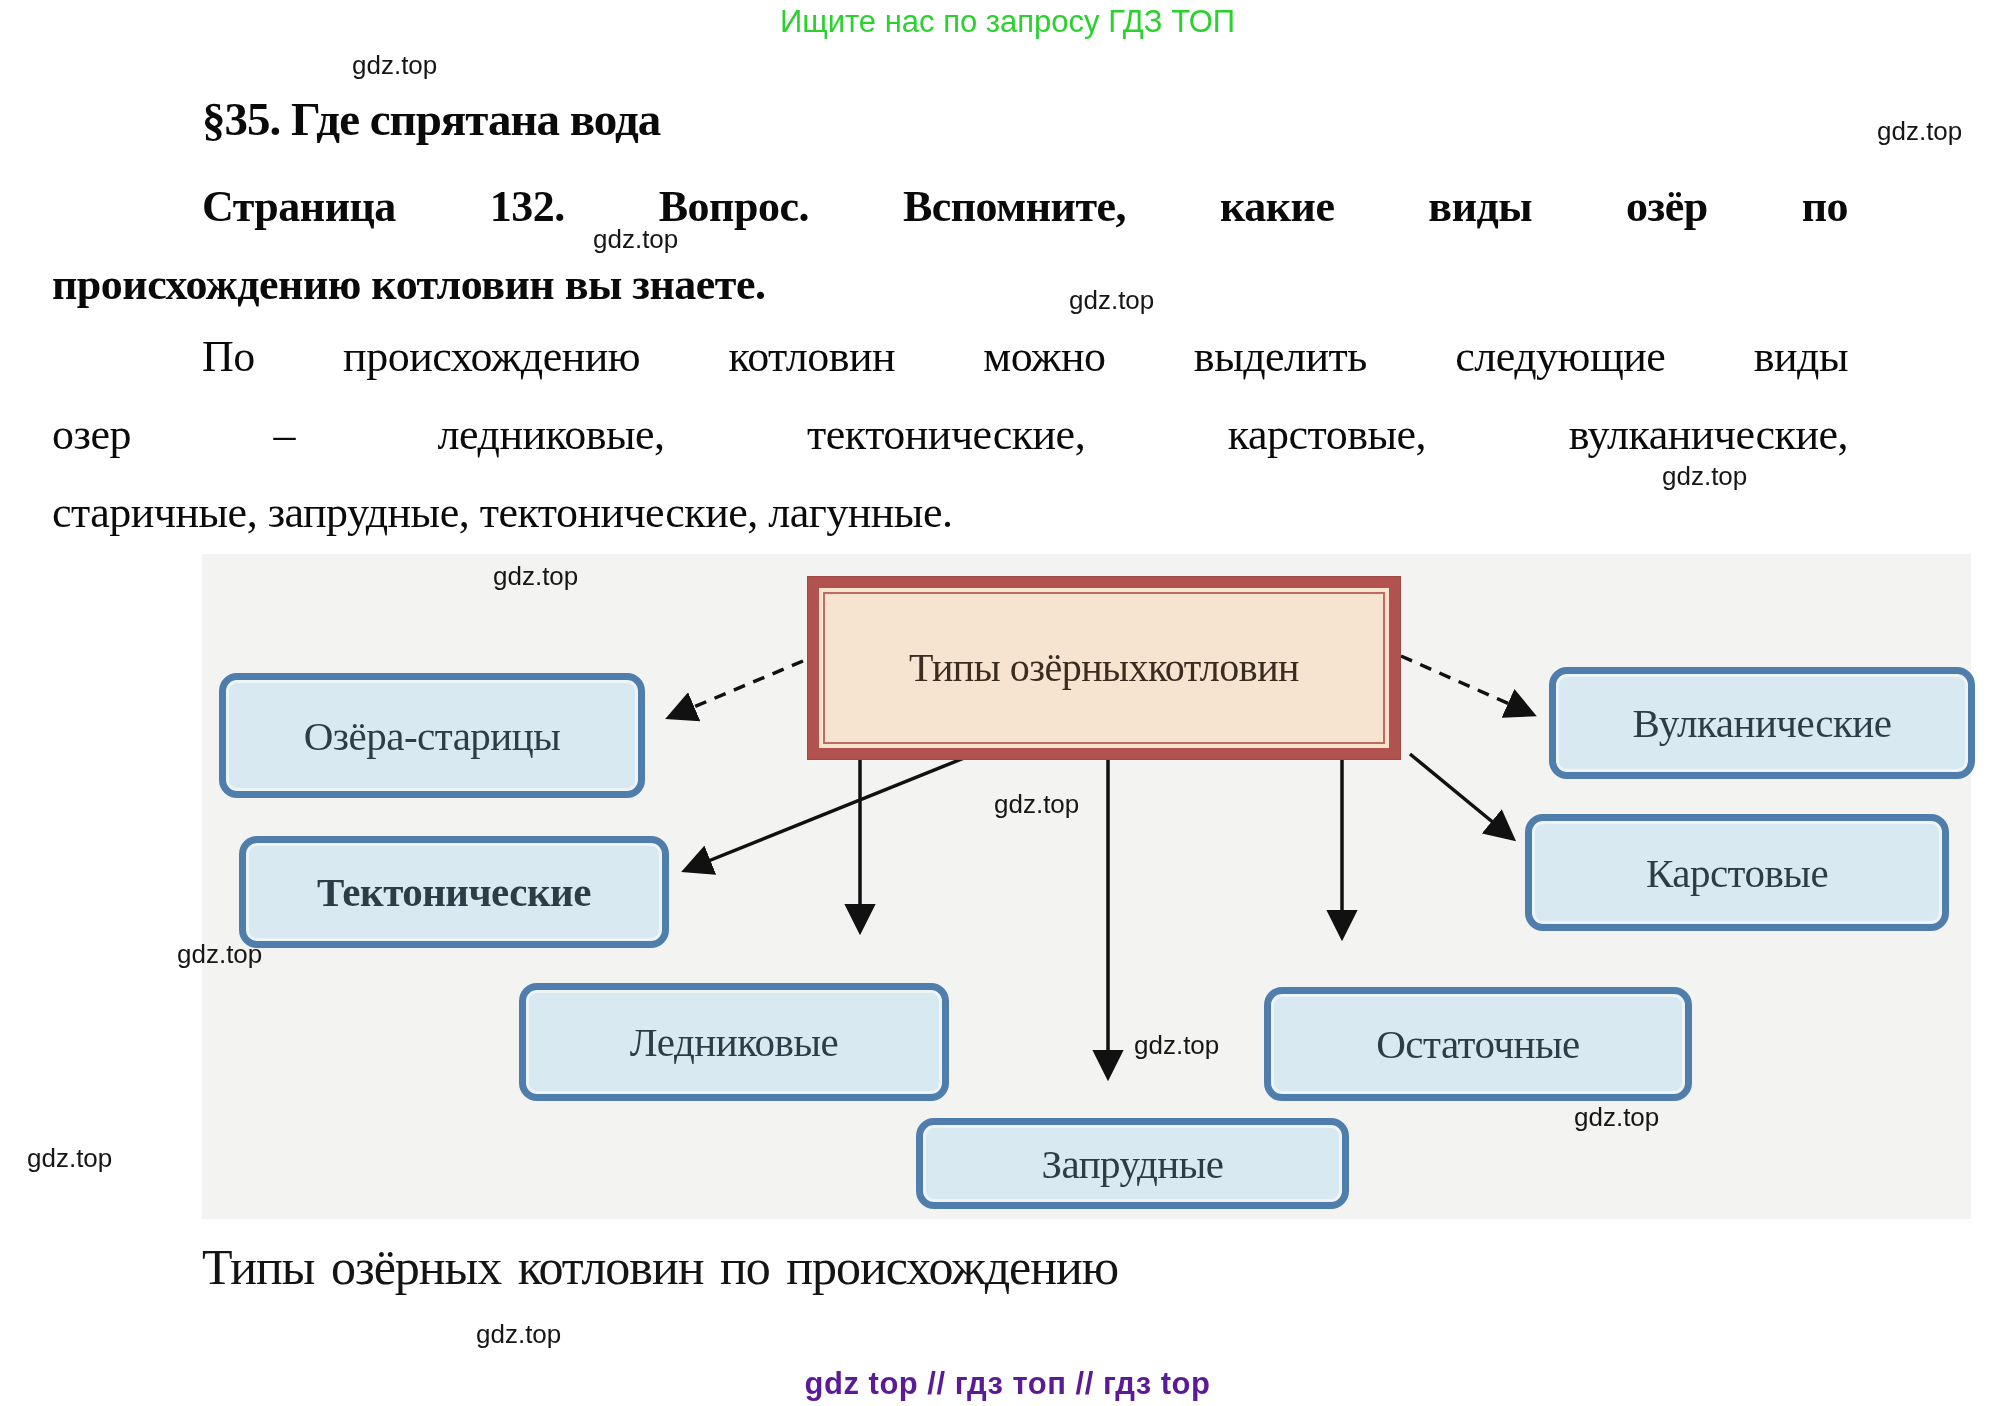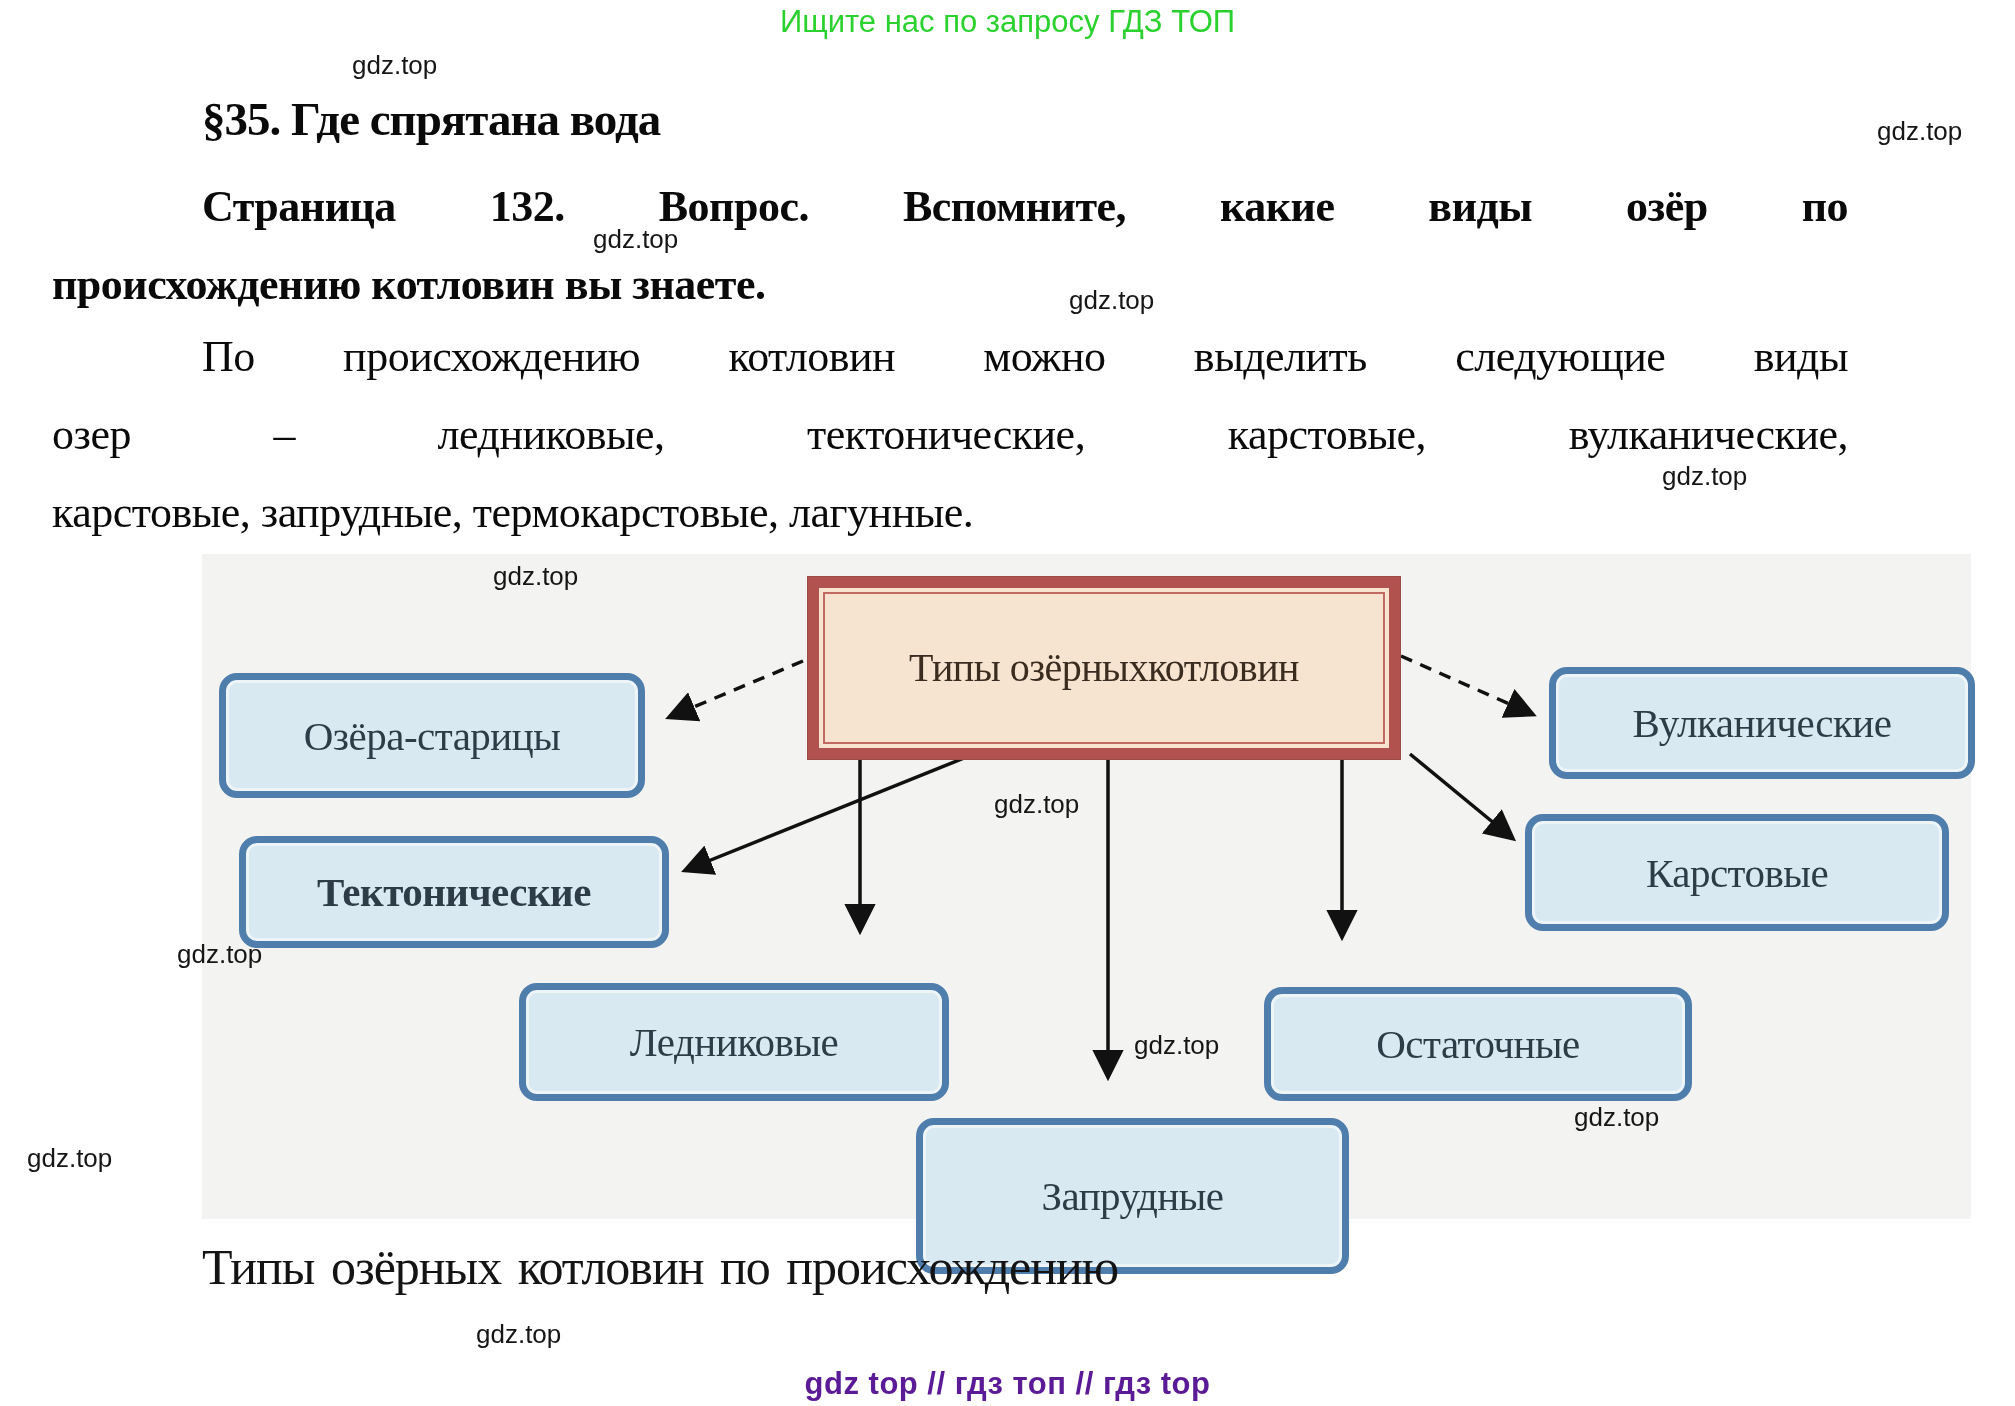--- a/index.html
+++ b/index.html
@@ -81,21 +81,21 @@
 <div class="heading">§35. Где спрятана вода</div>
 
 <div class="para bold q">
   <div class="pline just indent">Страница 132. Вопрос. Вспомните, какие виды озёр по</div>
   <div class="pline">происхождению котловин вы знаете.</div>
 </div>
 
 <div class="para a">
   <div class="pline just indent">По происхождению котловин можно выделить следующие виды</div>
   <div class="pline just">озер – ледниковые, тектонические, карстовые, вулканические,</div>
-  <div class="pline">карстовые, запрудные, термокарстовые, лагунные.</div>
+  <div class="pline">старичные, запрудные, тектонические, лагунные.</div>
 </div>
 
 <div class="panel">
 
   <svg class="arrows" viewBox="0 0 1769 665" xmlns="http://www.w3.org/2000/svg">
     <defs>
       <marker id="ah" markerWidth="9" markerHeight="9" refX="7.5" refY="4.5" orient="auto" markerUnits="strokeWidth">
         <path d="M0,0 L9,4.5 L0,9 z" fill="#111111"></path>
       </marker>
     </defs>
@@ -116,19 +116,19 @@
       </div>
     </div>
   </div>
 
   <div class="node" style="left:17px;top:87px;width:426px;height:125px;">Озёра-старицы</div>
   <div class="node" style="left:1347px;top:81px;width:426px;height:112px;">Вулканические</div>
   <div class="node" style="left:37px;top:250px;width:430px;height:112px;font-weight:bold;">Тектонические</div>
   <div class="node" style="left:1323px;top:228px;width:424px;height:117px;">Карстовые</div>
   <div class="node" style="left:317px;top:397px;width:430px;height:118px;">Ледниковые</div>
   <div class="node" style="left:1062px;top:401px;width:428px;height:114px;">Остаточные</div>
-  <div class="node" style="left:714px;top:532px;width:433px;height:156px;">Запрудные</div>
+  <div class="node" style="left:714px;top:532px;width:433px;height:91px;">Запрудные</div>
 
 </div>
 
 <div class="caption">Типы озёрных котловин по происхождению</div>
 
 <div class="footer">gdz top  //  гдз топ  //  гдз top</div>
 
 </body></html>

